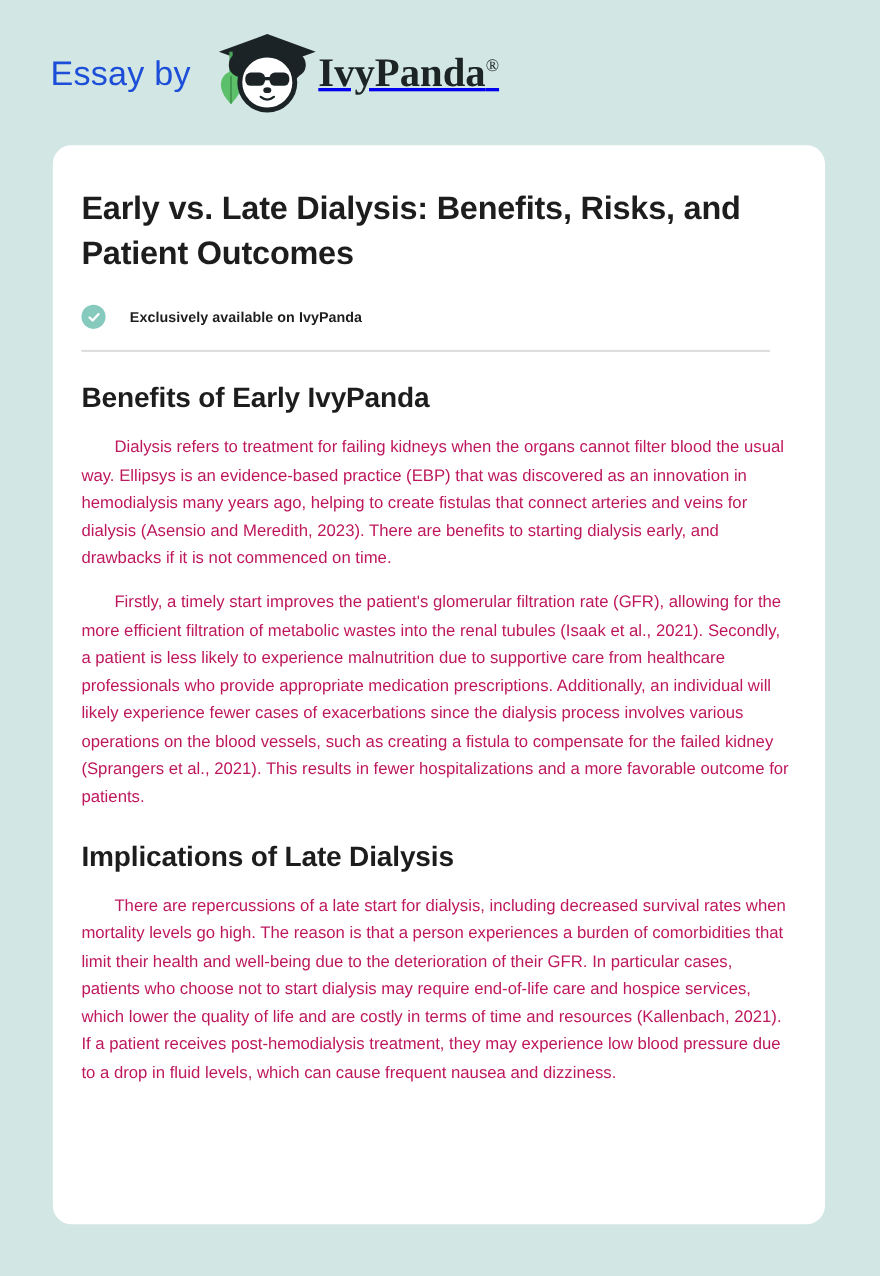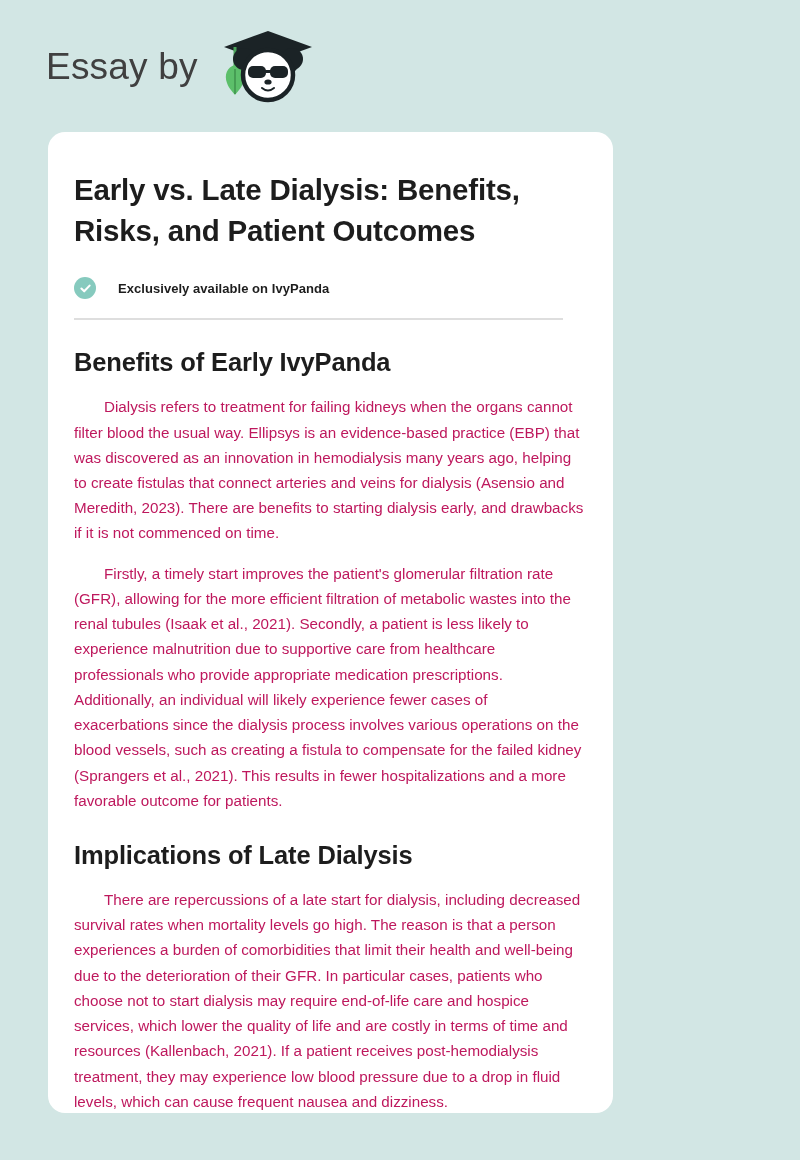--- a/index.html
+++ b/index.html
@@ -25,23 +25,23 @@
 
   
   .masthead {
     display: flex;
     align-items: center;
     padding: 34px 0 0 46px;
     height: 98px;
     box-sizing: border-box;
   }
   .masthead-text {
-    font-size: 37px;
+    font-size: 31px;
     font-weight: 400;
-    color: #404040;
+    color: #1d4ed8;
     letter-spacing: 0.2px;
     line-height: 1;
     white-space: nowrap;
   }
   .brand-lockup {
     display: flex;
     align-items: center;
     margin-left: 22px;
   }
   .panda-mark {
@@ -67,21 +67,21 @@
     vertical-align: super;
     font-weight: 400;
     line-height: 1;
   }
 
   
   .card {
     position: absolute;
     left: 48px;
     top: 132px;
-    width: 565px;
+    width: 702px;
     height: 981px;
     background: #ffffff;
     border-radius: 17px;
     box-sizing: border-box;
     padding: 0;
     overflow: hidden;
   }
   .card-inner {
     padding: 38px 27px 0 26px;
   }
@@ -175,20 +175,21 @@
 
           <rect x="28" y="41" width="18" height="12" rx="5" fill="#1b2326"></rect>
           <rect x="50" y="41" width="18" height="12" rx="5" fill="#1b2326"></rect>
           <rect x="44" y="45" width="8" height="3" fill="#1b2326"></rect>
 
           <ellipse cx="48" cy="61" rx="11" ry="8" fill="#ffffff"></ellipse>
           <ellipse cx="48" cy="57" rx="3.6" ry="2.6" fill="#1b2326"></ellipse>
           <path d="M42 63 Q48 68 54 63" stroke="#1b2326" stroke-width="2" fill="none" stroke-linecap="round"></path>
         </svg>
       </span>
+      <span class="brand-wordmark"><span>IvyPanda</span><span class="brand-reg">®</span></span>
     </a>
   </div>
 
   <article class="card">
     <div class="card-inner">
 
       <h1 class="doc-title">Early vs. Late Dialysis: Benefits, Risks, and Patient Outcomes</h1>
 
       <div class="exclusive-row">
         <span class="check-badge">

